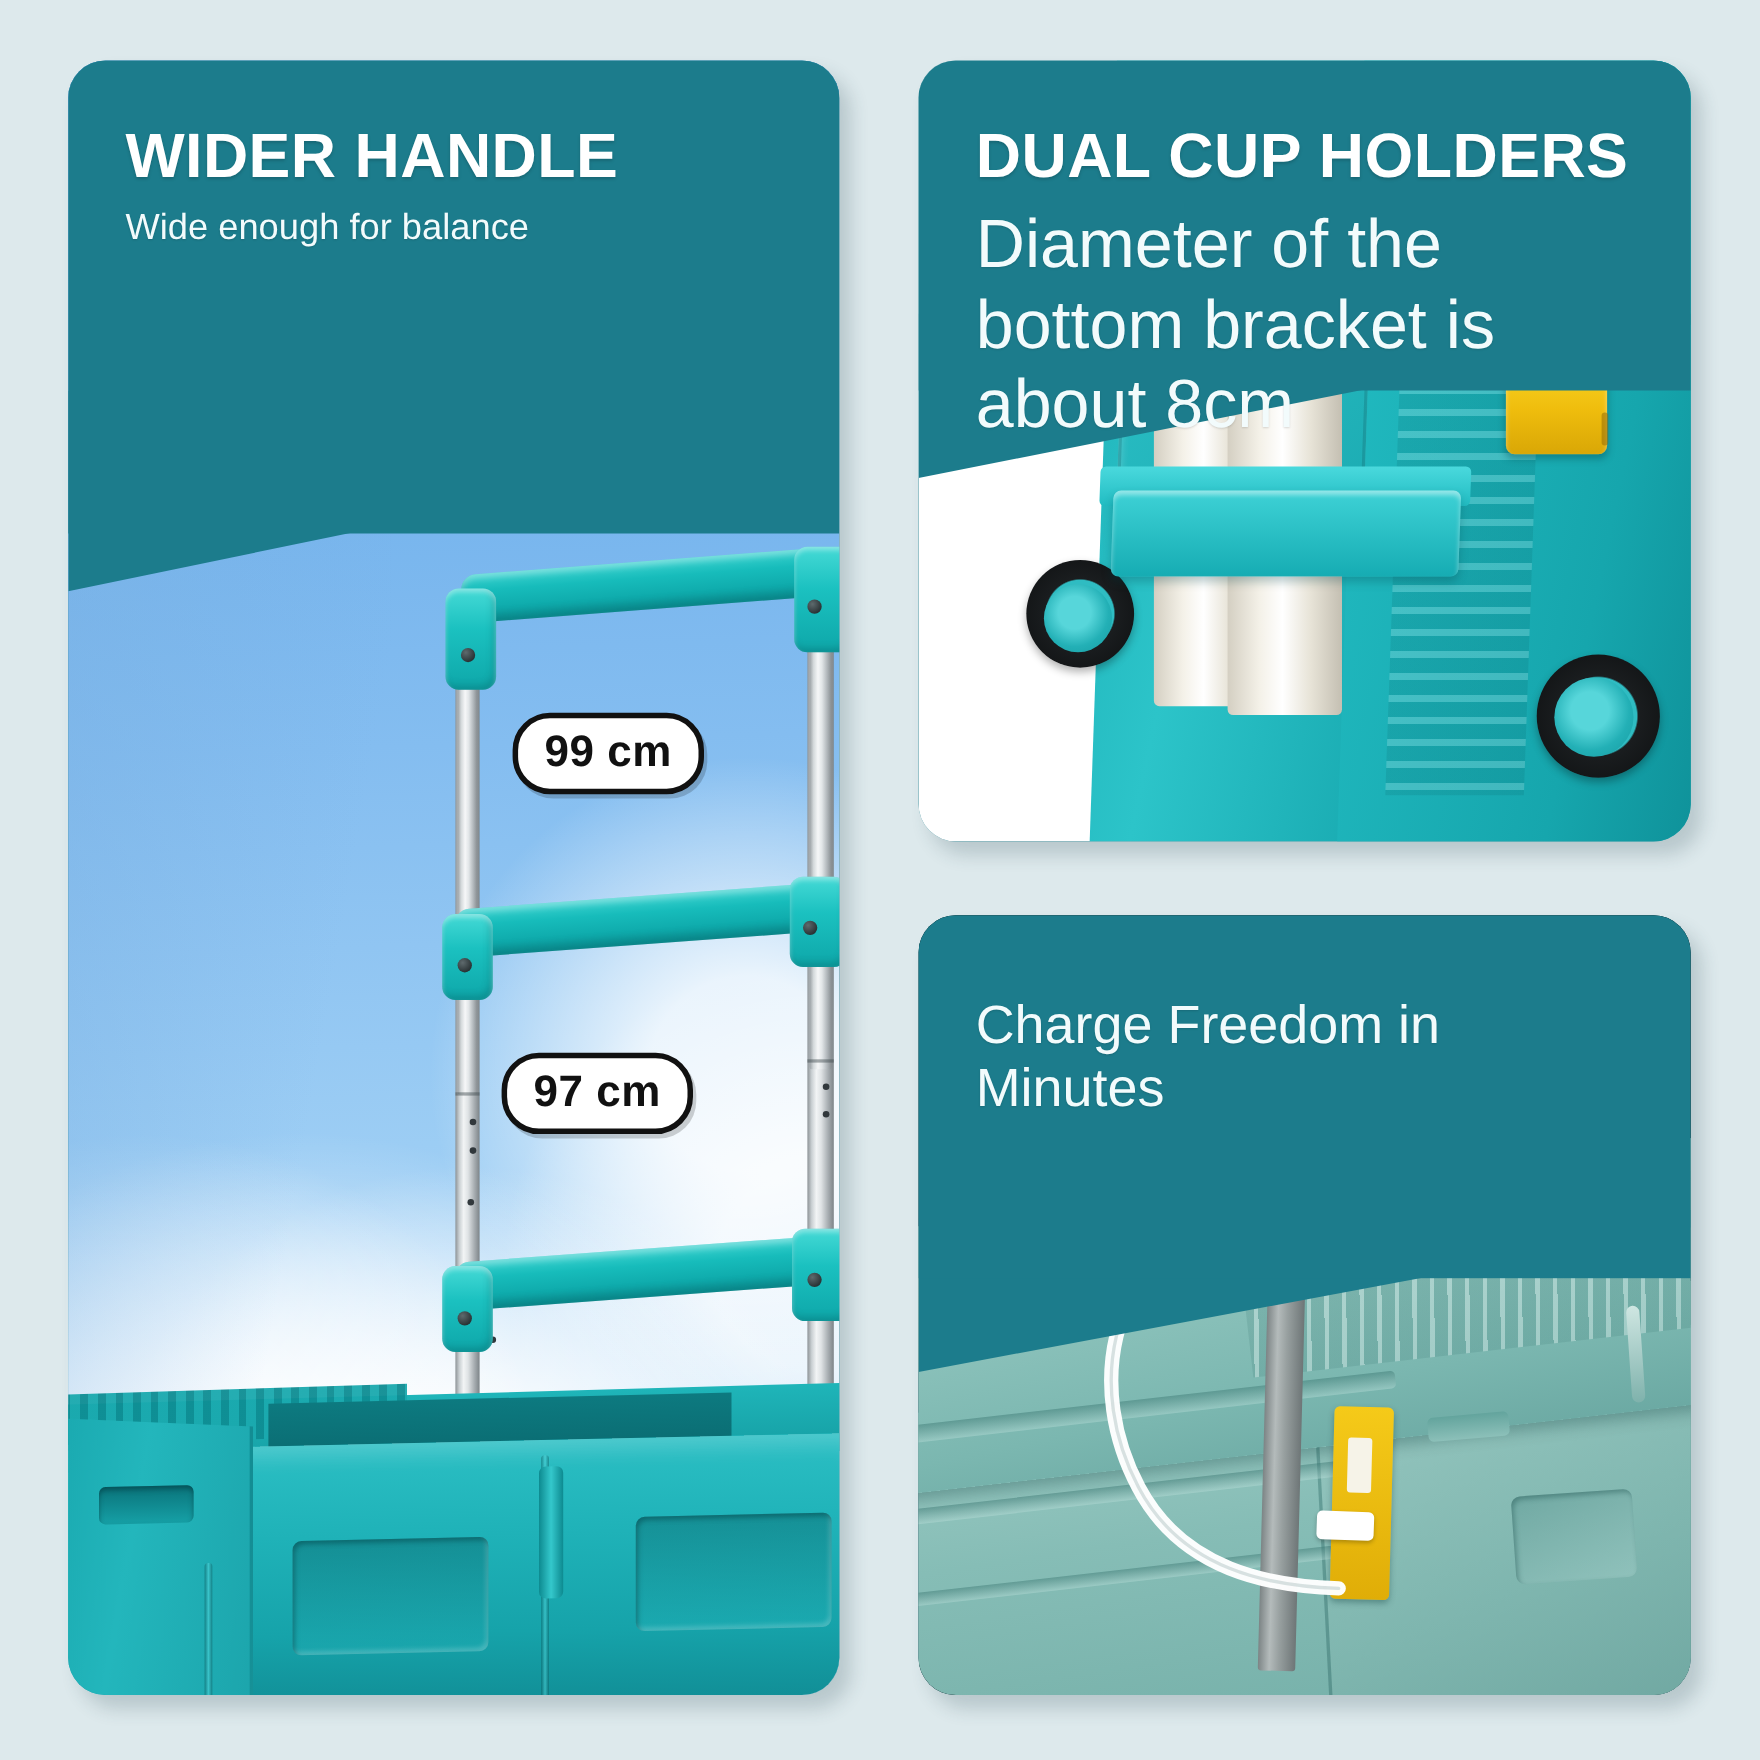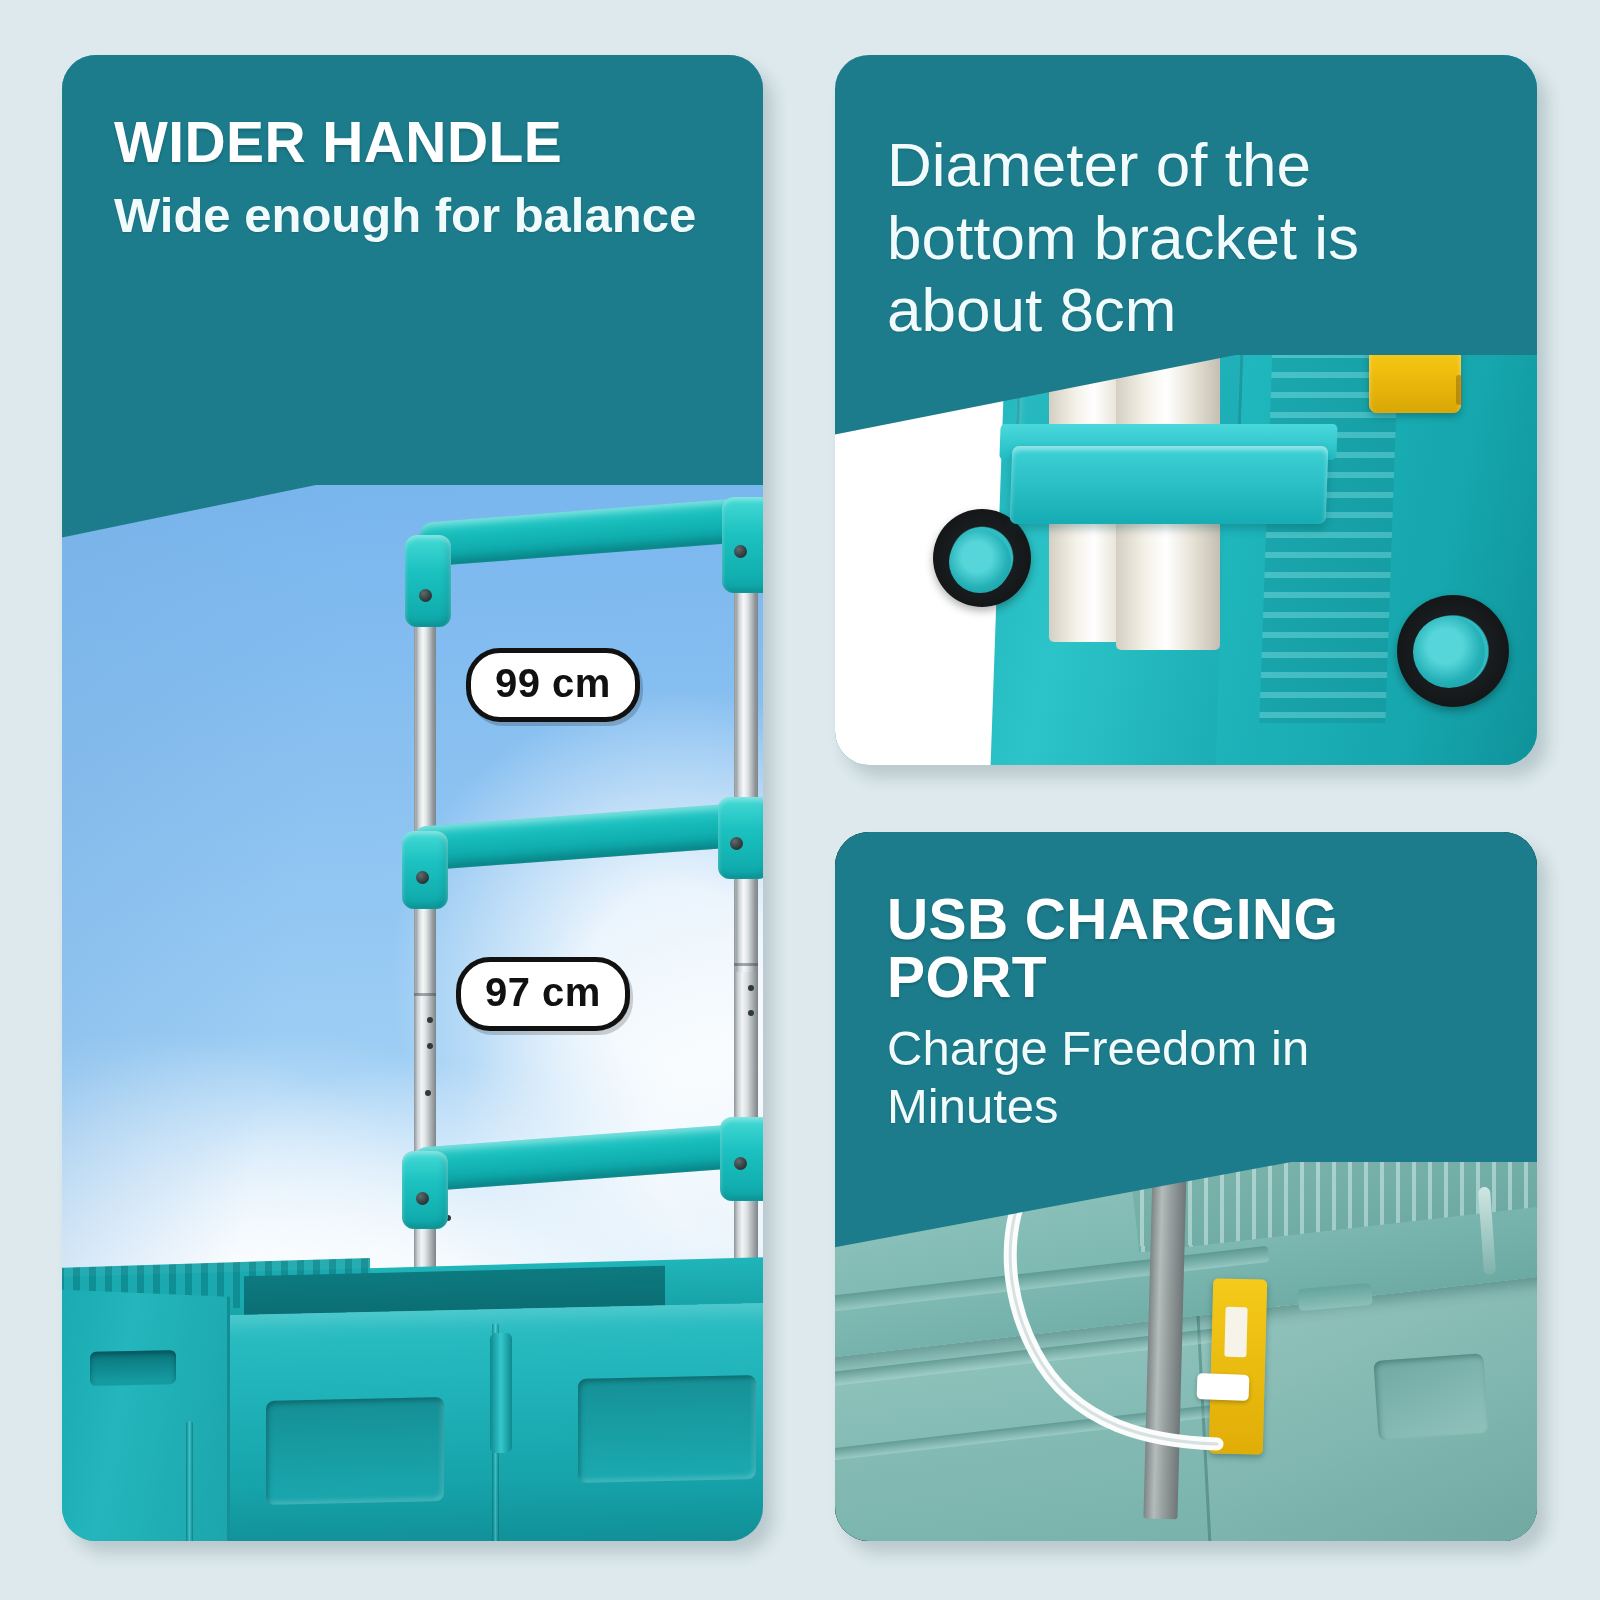--- a/index.html
+++ b/index.html
@@ -51,21 +51,21 @@
   #card-cups   .hdr h2 { font-size: 57px; }
   #card-usb    .hdr h2 { font-size: 57px; }
 
   .hdr p {
     color: #f2fbfc;
     font-weight: 400;
     line-height: 1.17;
     margin-top: 16px;
     text-shadow: 0 1px 2px rgba(0,0,0,.14);
   }
-  #card-handle .hdr p { font-size: 49px; font-weight: bold; }
+  #card-handle .hdr p { font-size: 33px; }
   #card-cups   .hdr p { font-size: 62px; }
   #card-usb    .hdr p { font-size: 49px; margin-top: 14px; }
 
   
   .wedge { position: absolute; left: 0; width: 100%; z-index: 4; background: #1c7c8c; }
   #card-handle .wedge { top: 300px; height: 190px;
     clip-path: polygon(0 0, 100% 0, 100% 20%, 0 96%); }
   #card-cups .wedge { top: 230px; height: 170px;
     clip-path: polygon(0 0, 100% 0, 100% 6%, 0 88%); }
   #card-usb .wedge { top: 268px; height: 160px;
@@ -425,20 +425,21 @@
       <div class="cup-holder-lip"></div>
       <div class="cup-holder-tray"></div>
 
       <div class="yellow-latch" style="left:76%; top:40%; width:92px; height:74px;"></div>
       <div style="position:absolute;left:88.5%;top:45%;width:6px;height:30px;background:rgba(150,110,5,.55);border-radius:3px;"></div>
       <div style="position:absolute;left:84%;top:2%;width:44px;height:16px;background:#f0bf10;border-radius:4px;transform:skewX(-10deg);"></div>
     </div>
 
     <div class="wedge"></div>
     <div class="hdr">
+      <h2>DUAL CUP HOLDERS</h2>
       <p>Diameter of the bottom bracket is about 8cm</p>
     </div>
   </div>
 
   <div class="card" id="card-usb">
 
     <div class="photo">
       <div class="usb-bg"></div>
 
       <div class="usb-box-front"></div>
@@ -467,18 +468,17 @@
       </svg>
       <div class="usb-plug" style="left:33%; top:38.5%; width:66px; height:30px; transform:rotate(-7deg);"></div>
 
       <div class="usb-yellow-flap" style="left:53.5%; top:63%; width:54px; height:175px; transform:rotate(1.5deg);"></div>
       <div class="usb-port" style="left:55.5%; top:67%; width:22px; height:50px; transform:rotate(1.5deg);"></div>
       <div class="usb-plug" style="left:51.5%; top:76.5%; width:52px; height:26px; transform:rotate(2deg);"></div>
     </div>
 
     <div class="wedge"></div>
     <div class="hdr">
-      <h2>USB CHARGING PORT</h2>
       <p>Charge Freedom in Minutes</p>
     </div>
   </div>
 
 </div>
 
 </body></html>

